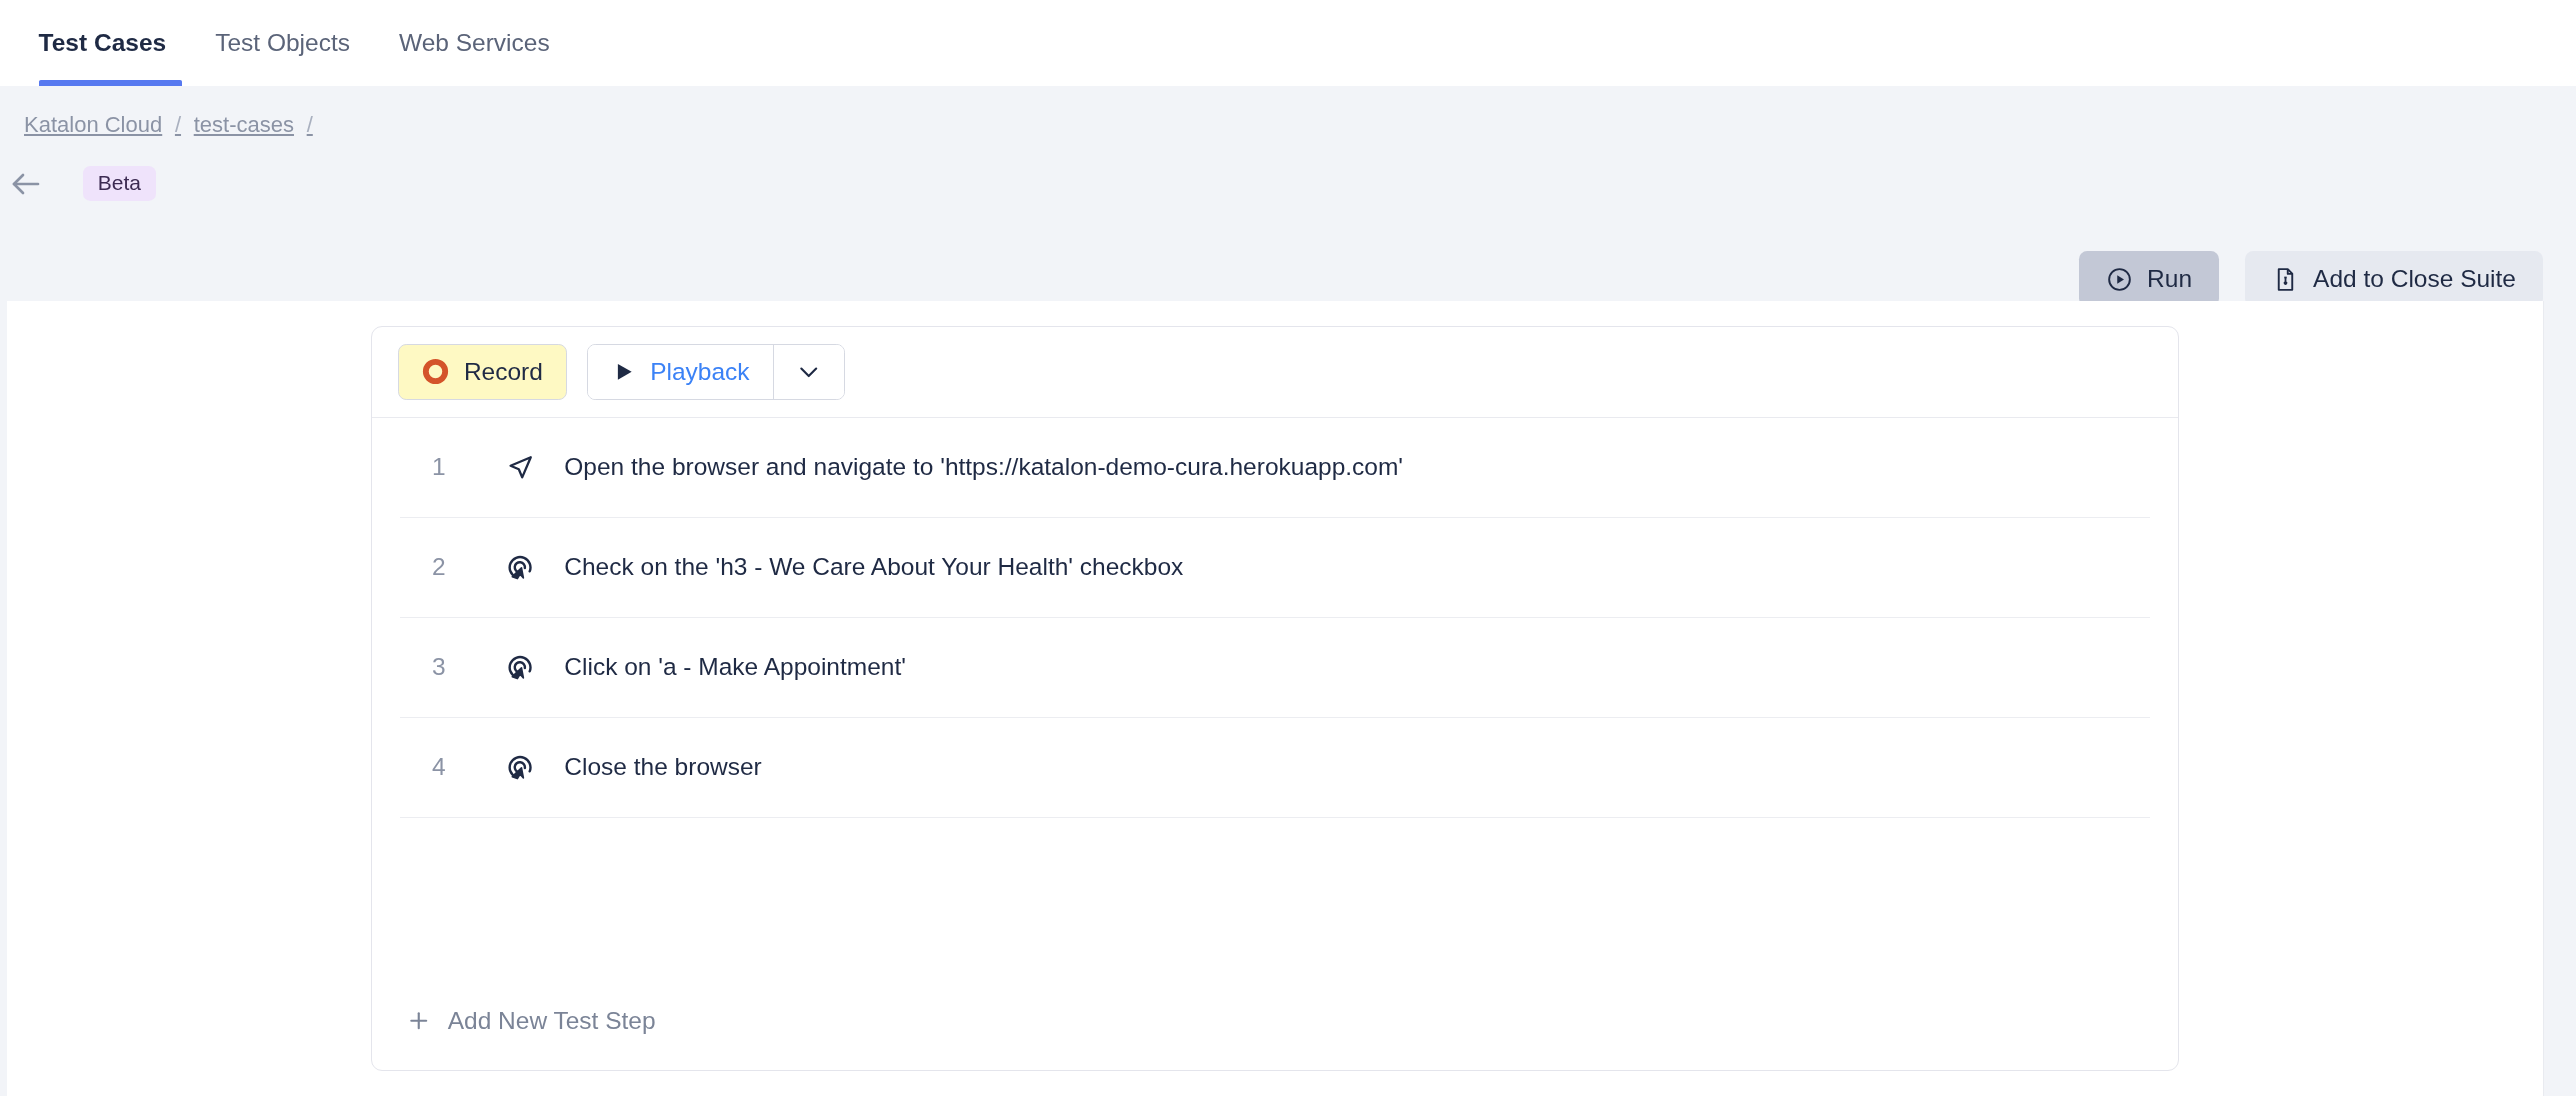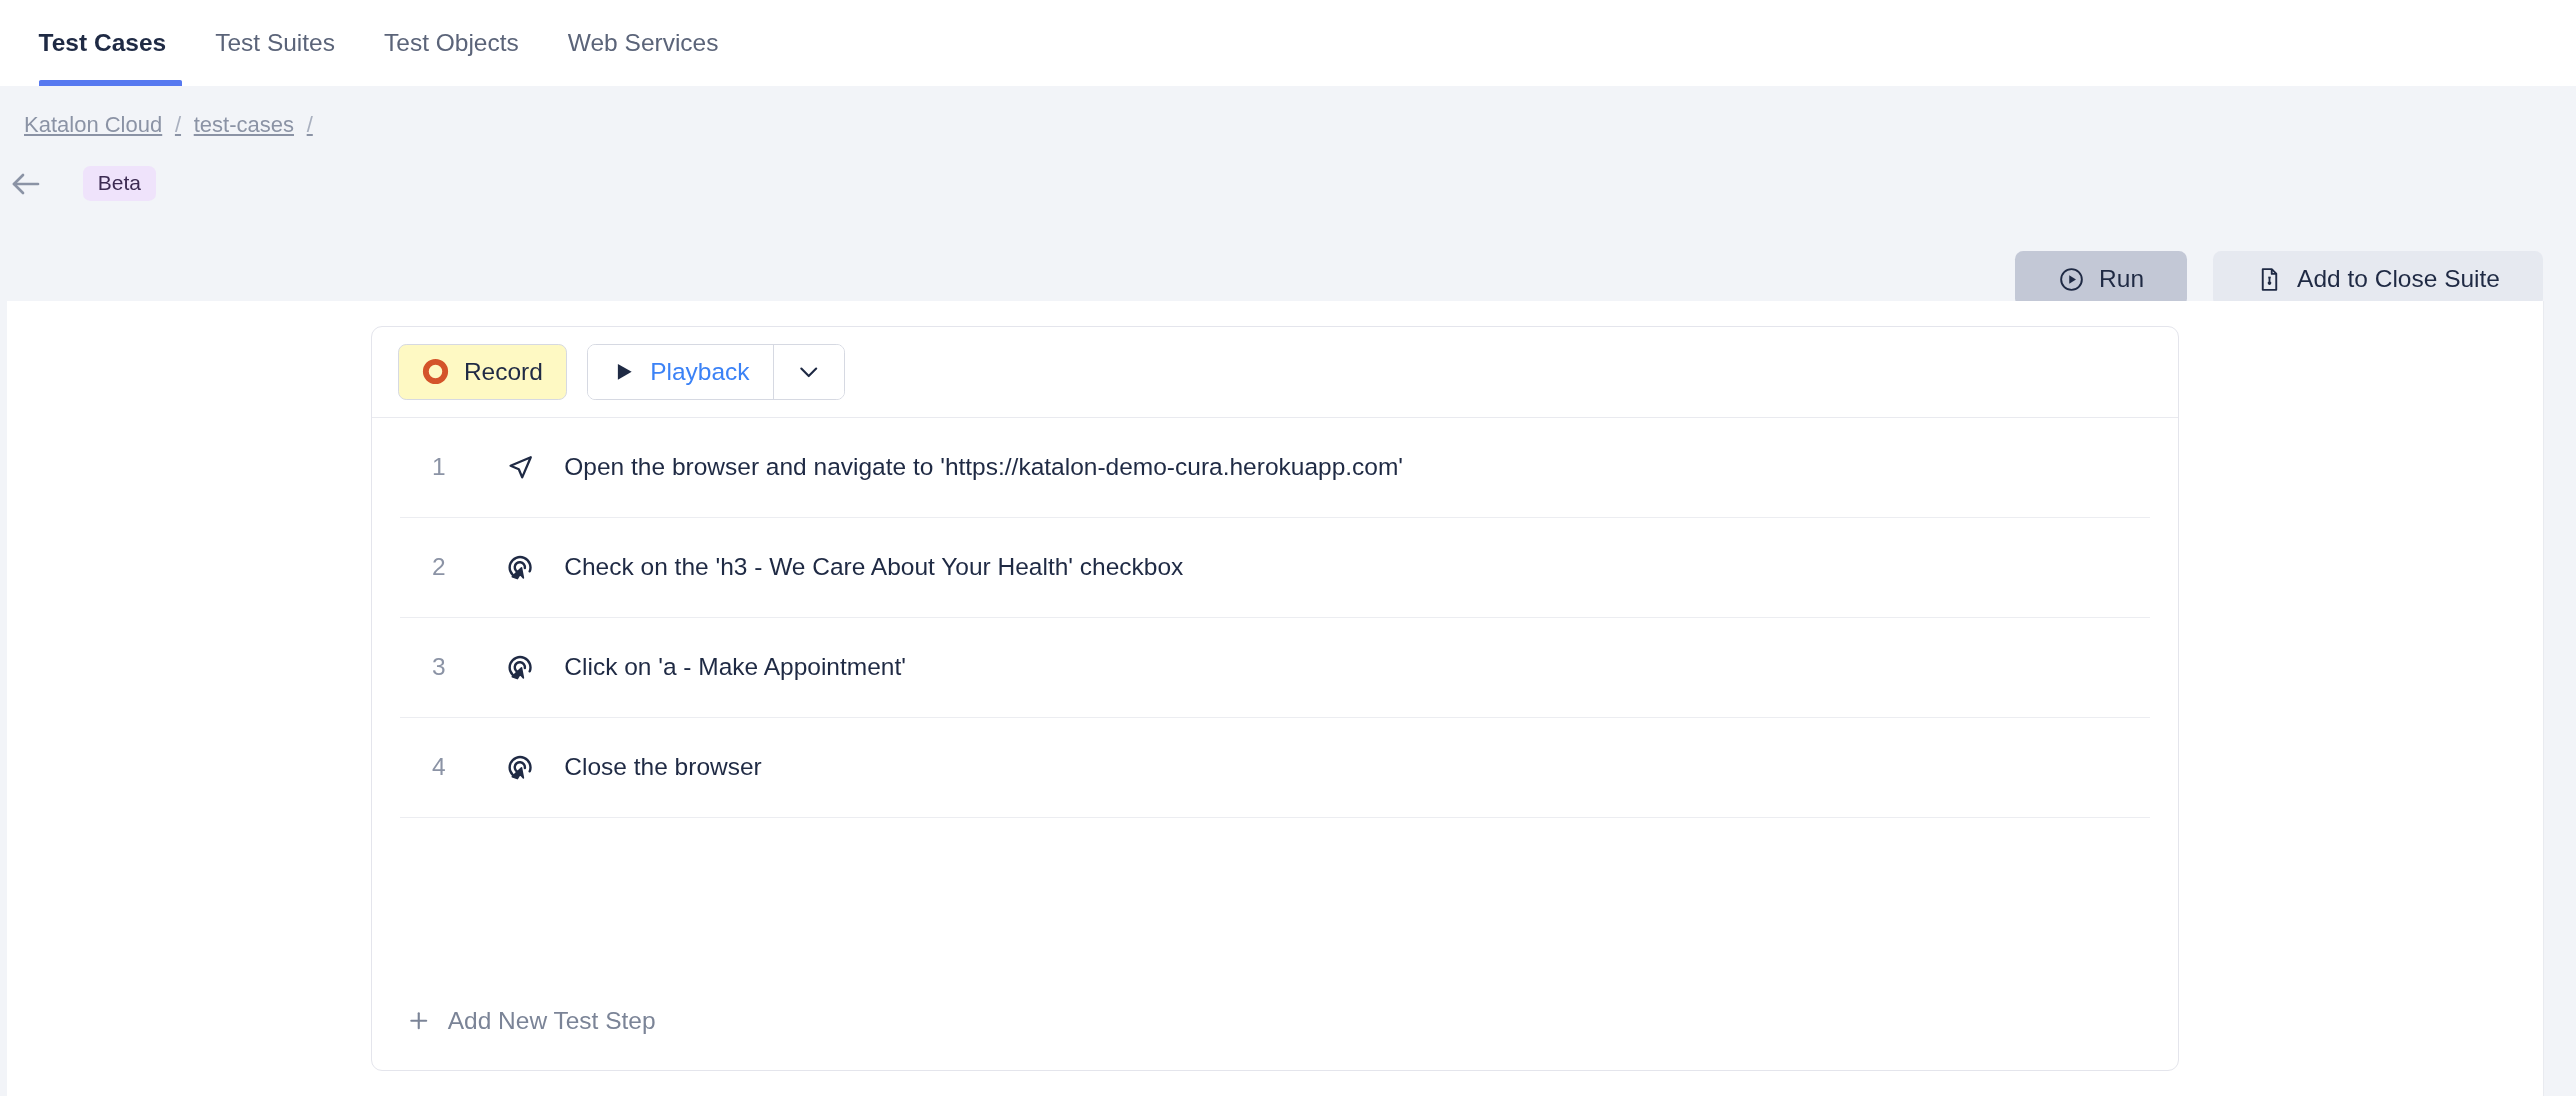--- a/index.html
+++ b/index.html
@@ -145,21 +145,21 @@
     display: flex;
     align-items: center;
     gap: 25.5px;
   }
 
   .hbtn {
     display: flex;
     align-items: center;
     gap: 14.5px;
     height: 56px;
-    padding: 0 43px;
+    padding: 0 27px;
     border-radius: 8.2px;
     font-size: 24.5px;
     color: #1f2a44;
     background: #e6e9f0;
     border: none;
     cursor: pointer;
     white-space: nowrap;
     font-family: "Liberation Sans", sans-serif;
   }
   .hbtn.hovered { background: #c3c8d6; }
@@ -321,23 +321,20 @@
   svg { display: block; }
 </style>
 </head>
 <body>
 
 <div class="app">
 
   <div class="tabbar">
     <div class="tab active">
       <span>Test Cases</span>
-    </div>
-    <div class="tab">
-      <span>Test Suites</span>
     </div>
     <div class="tab">
       <span>Test Objects</span>
     </div>
     <div class="tab">
       <span>Web Services</span>
     </div>
   </div>
 
   <div class="header">

